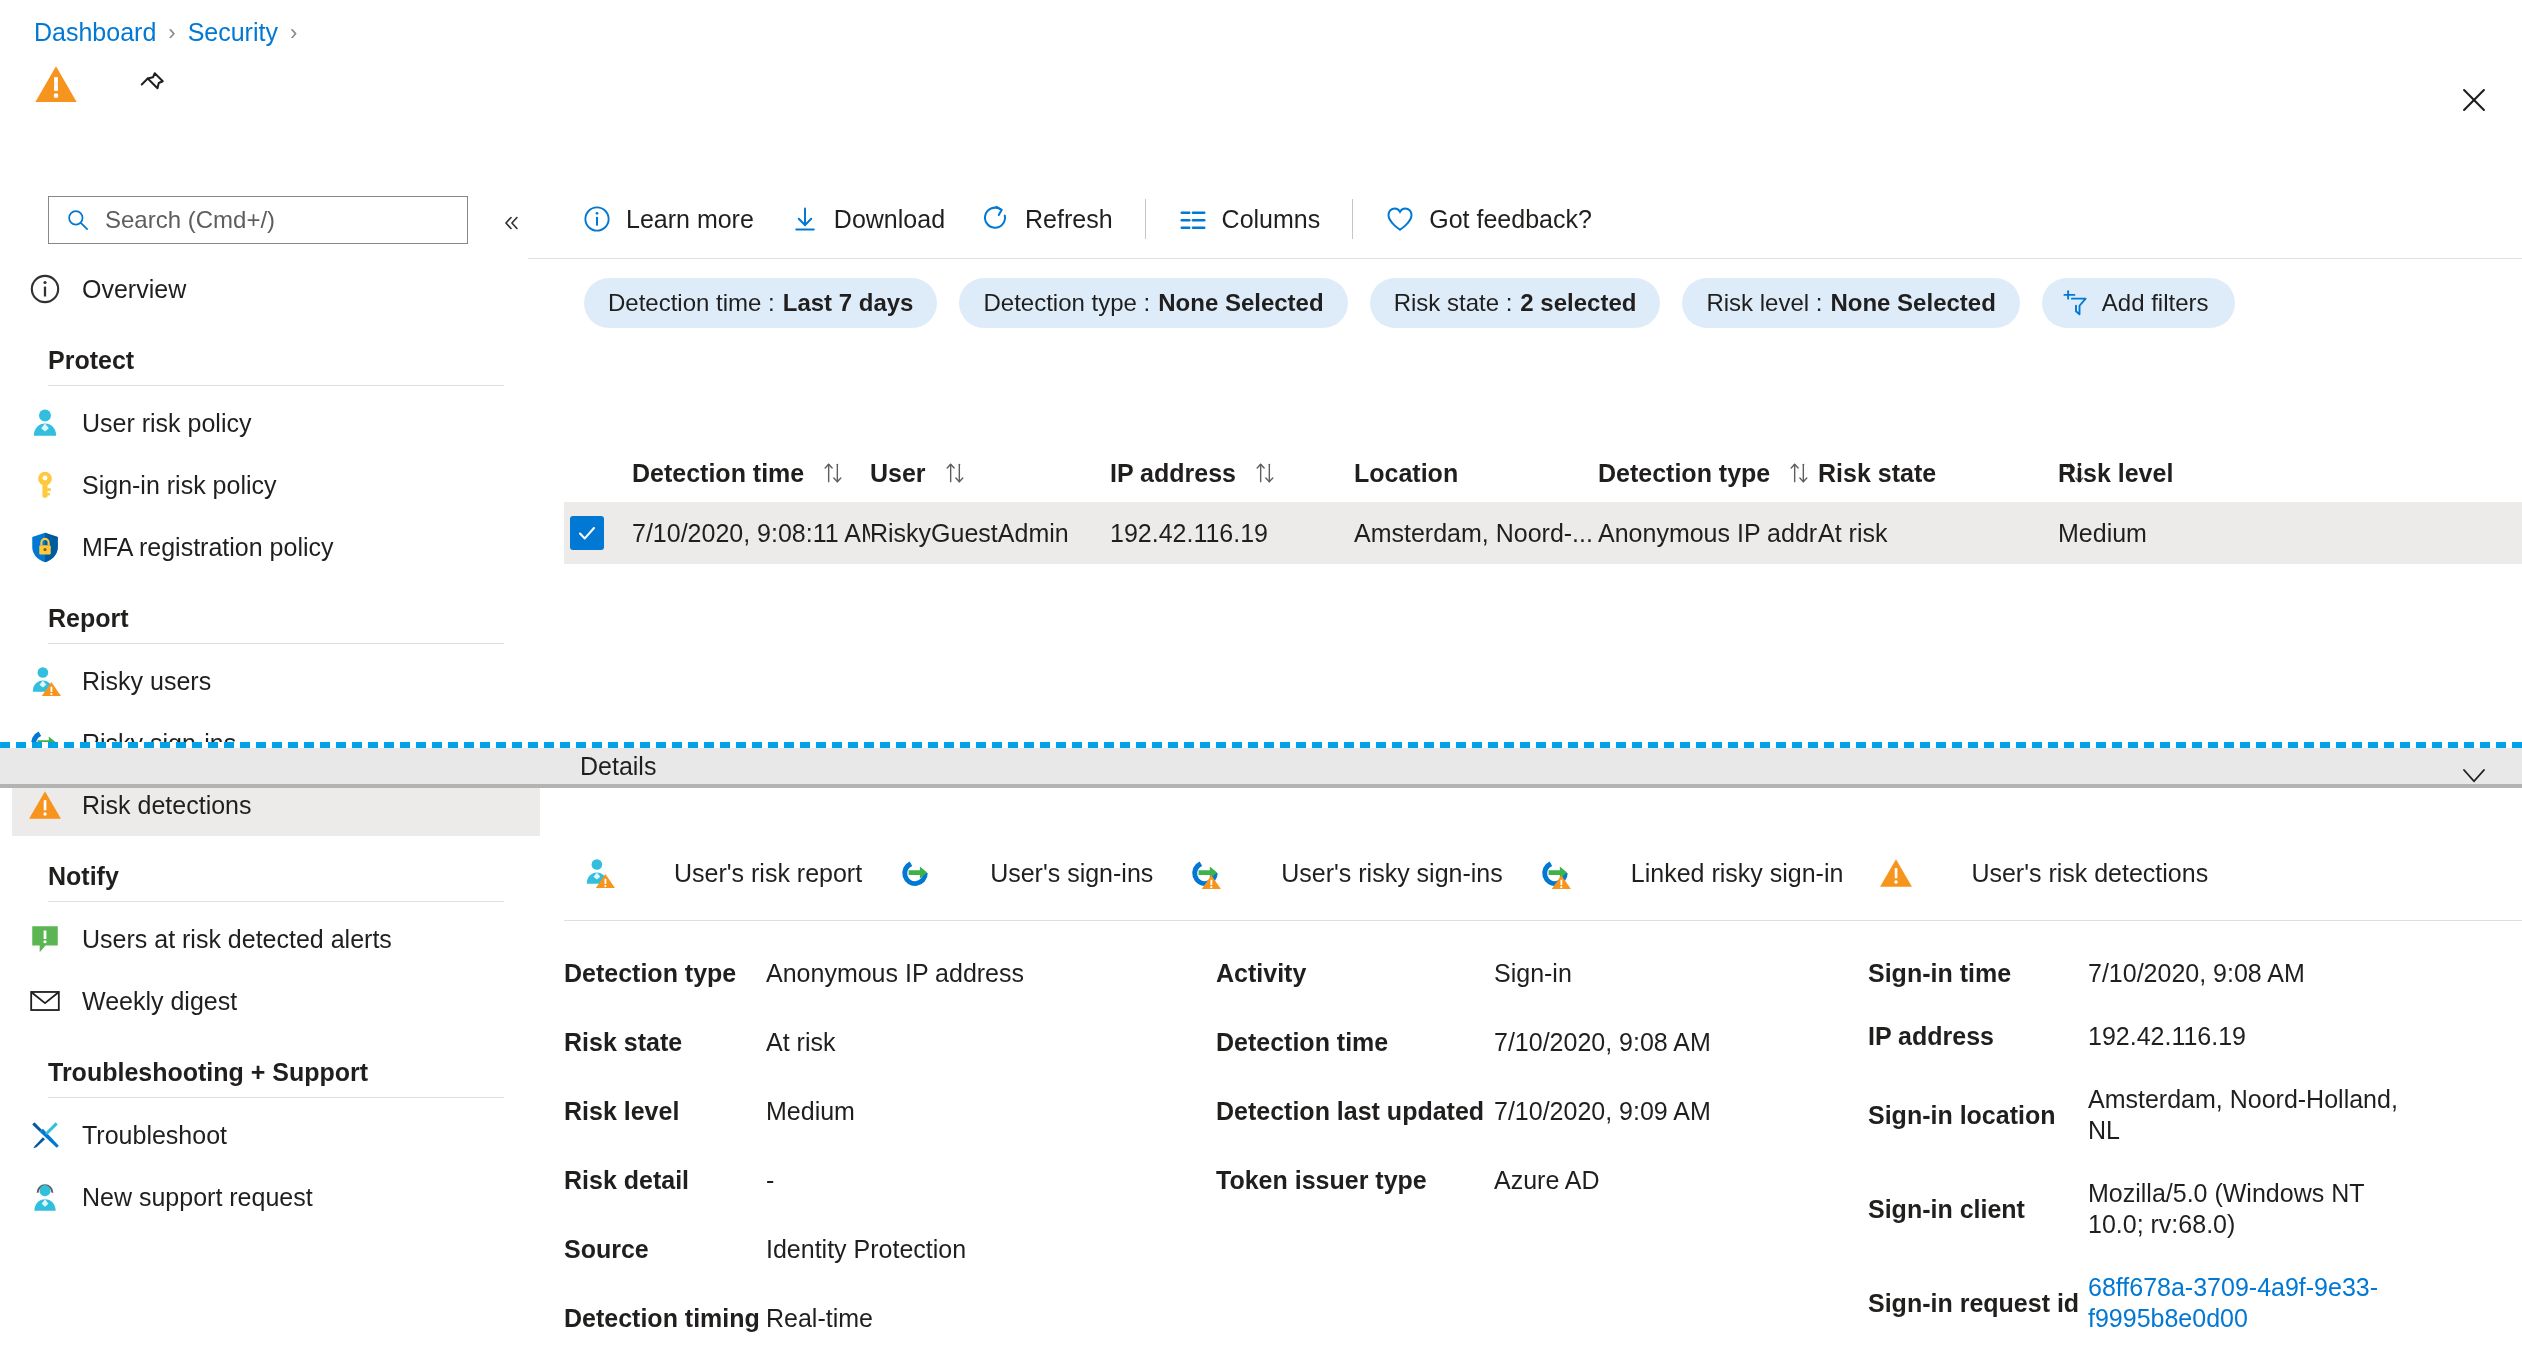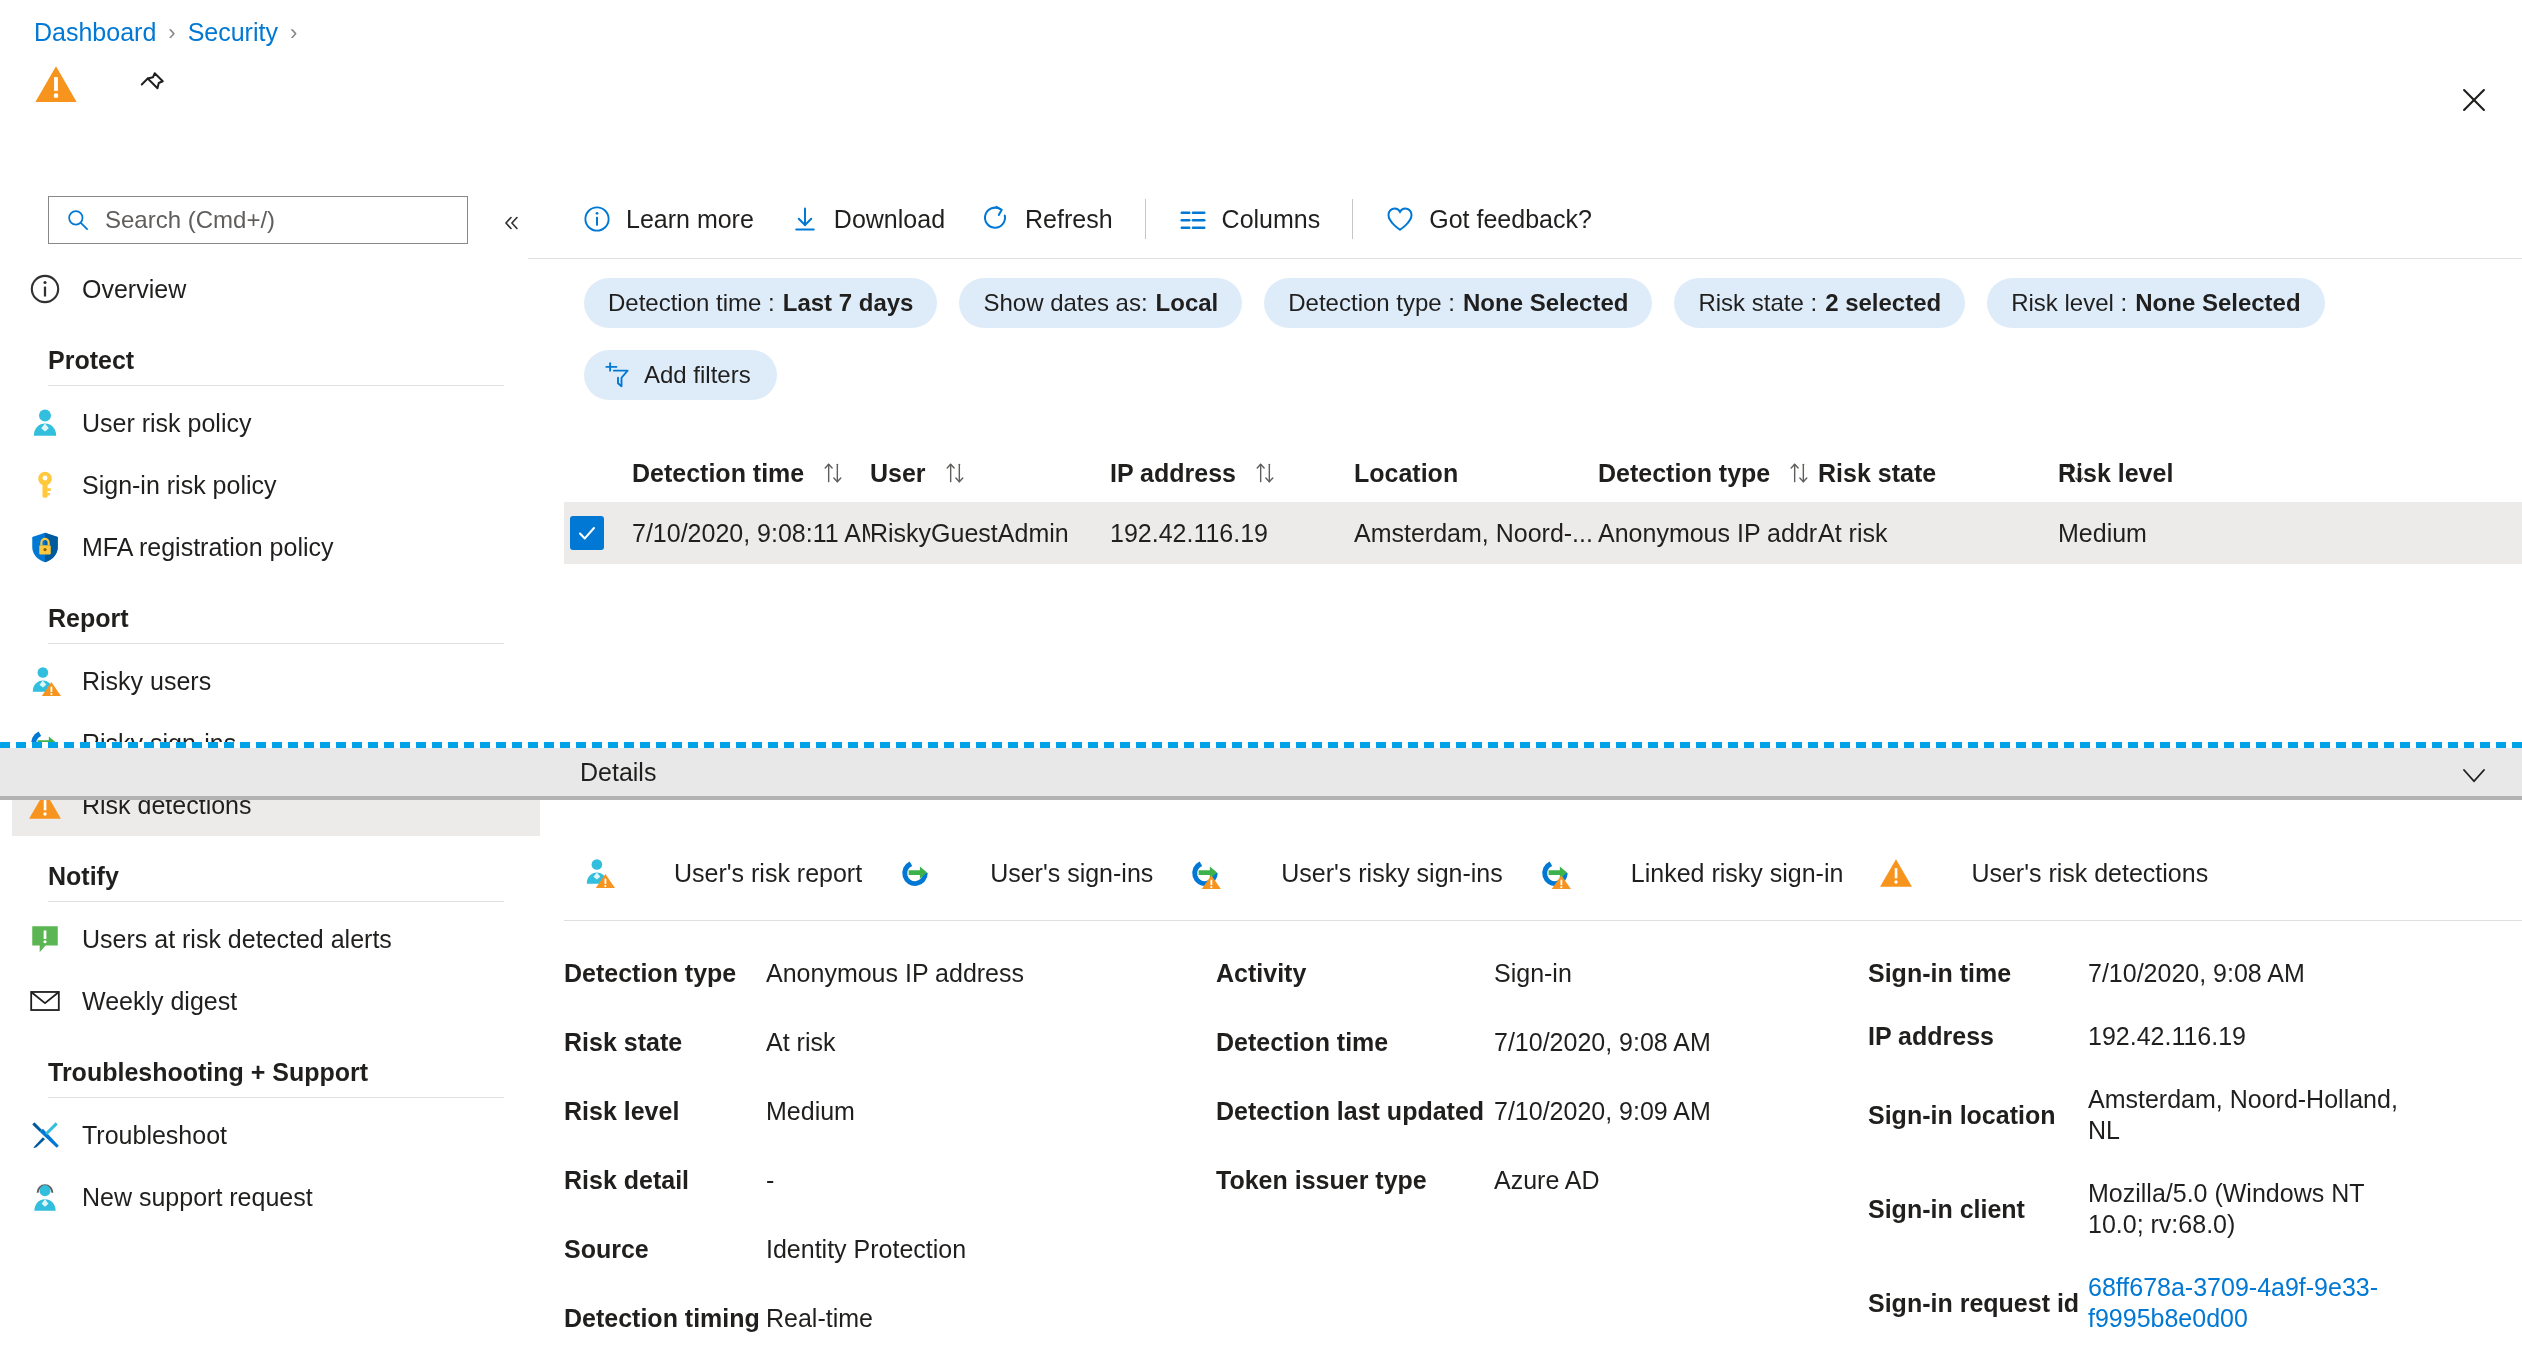--- a/index.html
+++ b/index.html
@@ -144,21 +144,21 @@
   .c-type { width: 220px; }
   .c-state{ width: 240px; }
   .c-level{ width: 200px; }
 
   
   .splitter {
     position: absolute; left: 0; top: 742px; width: 2522px; height: 6px;
     background: repeating-linear-gradient(to right, #00a2e8 0 10px, #ffffff 10px 16px);
   }
   .details-bar {
-    position: absolute; left: 0; top: 748px; width: 2522px; height: 52px;
+    position: absolute; left: 0; top: 748px; width: 2522px; height: 40px;
     background: #e8e8e8; border-bottom: 4px solid #b3b3b3;
     display: flex; align-items: center; cursor: pointer;
   }
   .details-title { margin-left: 580px; font-size: 25px; color: #201f1e; }
   .details-chev { position: absolute; right: 30px; top: 12px; width: 36px; height: 30px; }
 
   
   .actions {
     position: absolute; left: 36px; top: 648px; width: 1958px; height: 86px;
     display: flex; align-items: center; gap: 0;
@@ -419,24 +419,20 @@
       </div>
     </div>
     <div class="toolbar-rule"></div>
 
     <div class="filters">
       <div class="pill">
         <span>Detection time :</span>
           <b>Last 7 days</b>
       </div>
       <div class="pill">
-        <span>Show dates as:</span>
-          <b>Local</b>
-      </div>
-      <div class="pill">
         <span>Detection type :</span>
           <b>None Selected</b>
       </div>
       <div class="pill">
         <span>Risk state :</span>
           <b>2 selected</b>
       </div>
       <div class="pill">
         <span>Risk level :</span>
           <b>None Selected</b>

